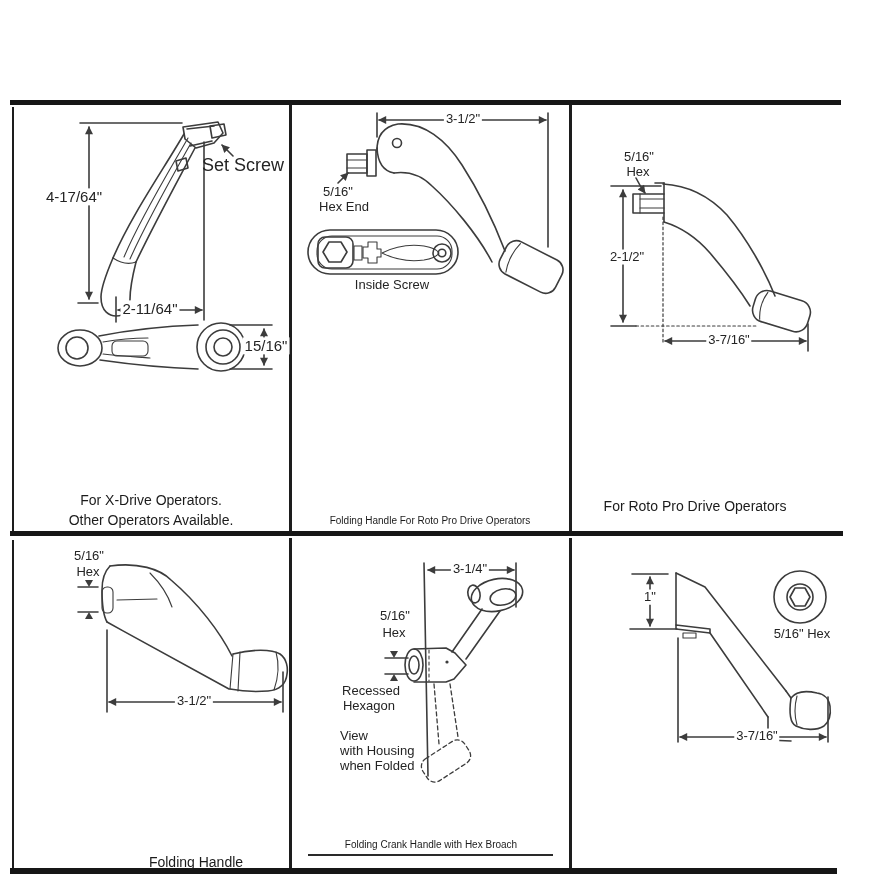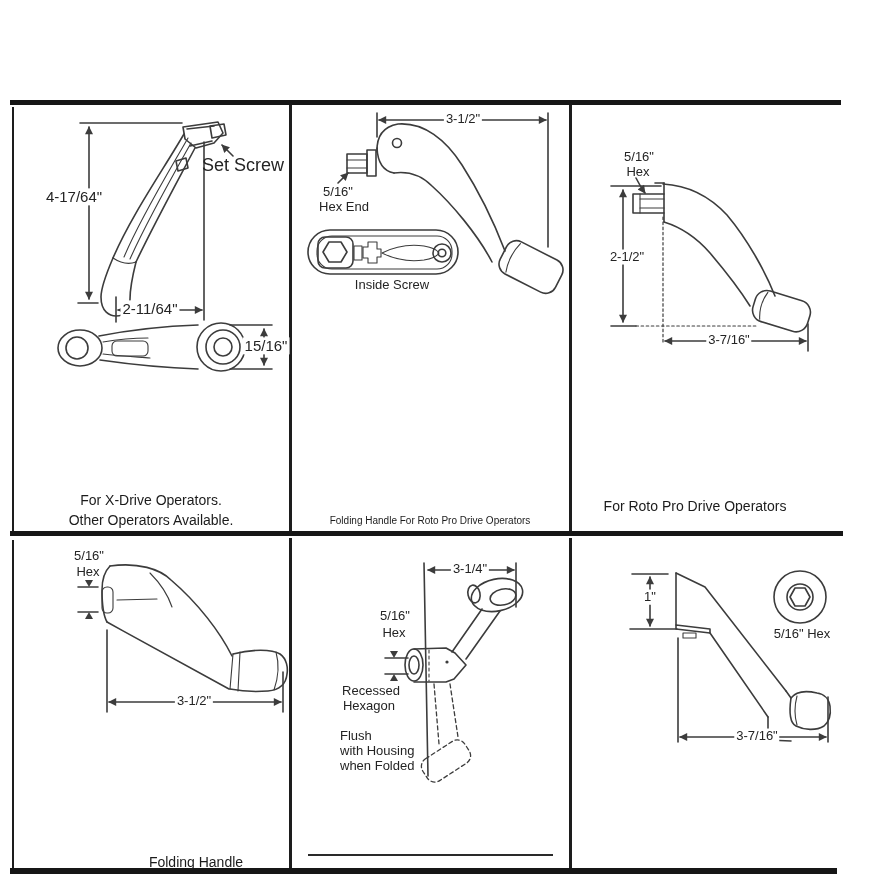--- a/index.html
+++ b/index.html
@@ -241,22 +241,23 @@
   <span class="lbl s13" style="left:89px;top:556px;">5/16"</span>
   <span class="lbl s13" style="left:88px;top:572px;">Hex</span>
   <span class="lbl s13 dim" style="left:194px;top:701px;">3-1/2"</span>
   <span class="lbl caption" style="left:152px;top:862px;margin-left:44px;">Folding Handle</span>
 
   <span class="lbl s13 dim" style="left:470px;top:569px;">3-1/4"</span>
   <span class="lbl s13" style="left:395px;top:616px;">5/16"</span>
   <span class="lbl s13" style="left:394px;top:633px;">Hex</span>
   <span class="lbl s13" style="left:371px;top:691px;">Recessed</span>
   <span class="lbl s13" style="left:369px;top:706px;">Hexagon</span>
-  <span class="lbl-left s13" style="left:340px;top:736px;">Flush</span>
+  <span class="lbl-left s13" style="left:340px;top:736px;">View</span>
   <span class="lbl-left s13" style="left:340px;top:751px;">with Housing</span>
   <span class="lbl-left s13" style="left:340px;top:766px;">when Folded</span>
+  <span class="lbl caption-sm" style="left:431px;top:845px;">Folding Crank Handle with Hex Broach</span>
   <div class="underline" style="left:308px;top:854px;width:245px;height:2px;"></div>
 
   <span class="lbl s13 dim" style="left:650px;top:597px;">1"</span>
   <span class="lbl s13" style="left:802px;top:634px;">5/16" Hex</span>
   <span class="lbl s13 dim" style="left:757px;top:736px;">3-7/16"</span>
 
 </div>
 
 </body></html>

